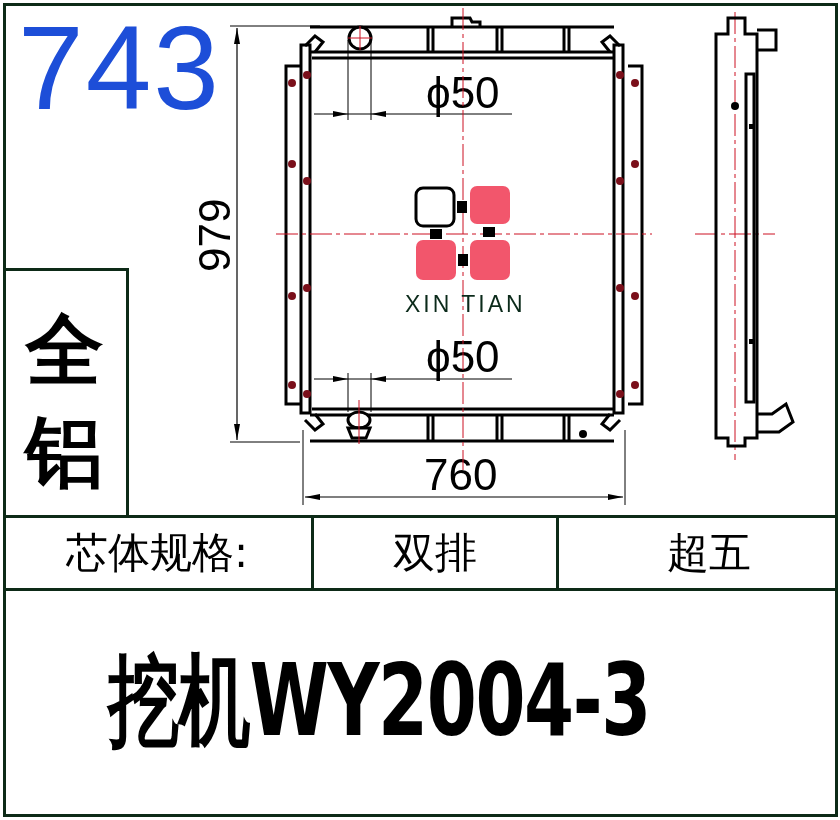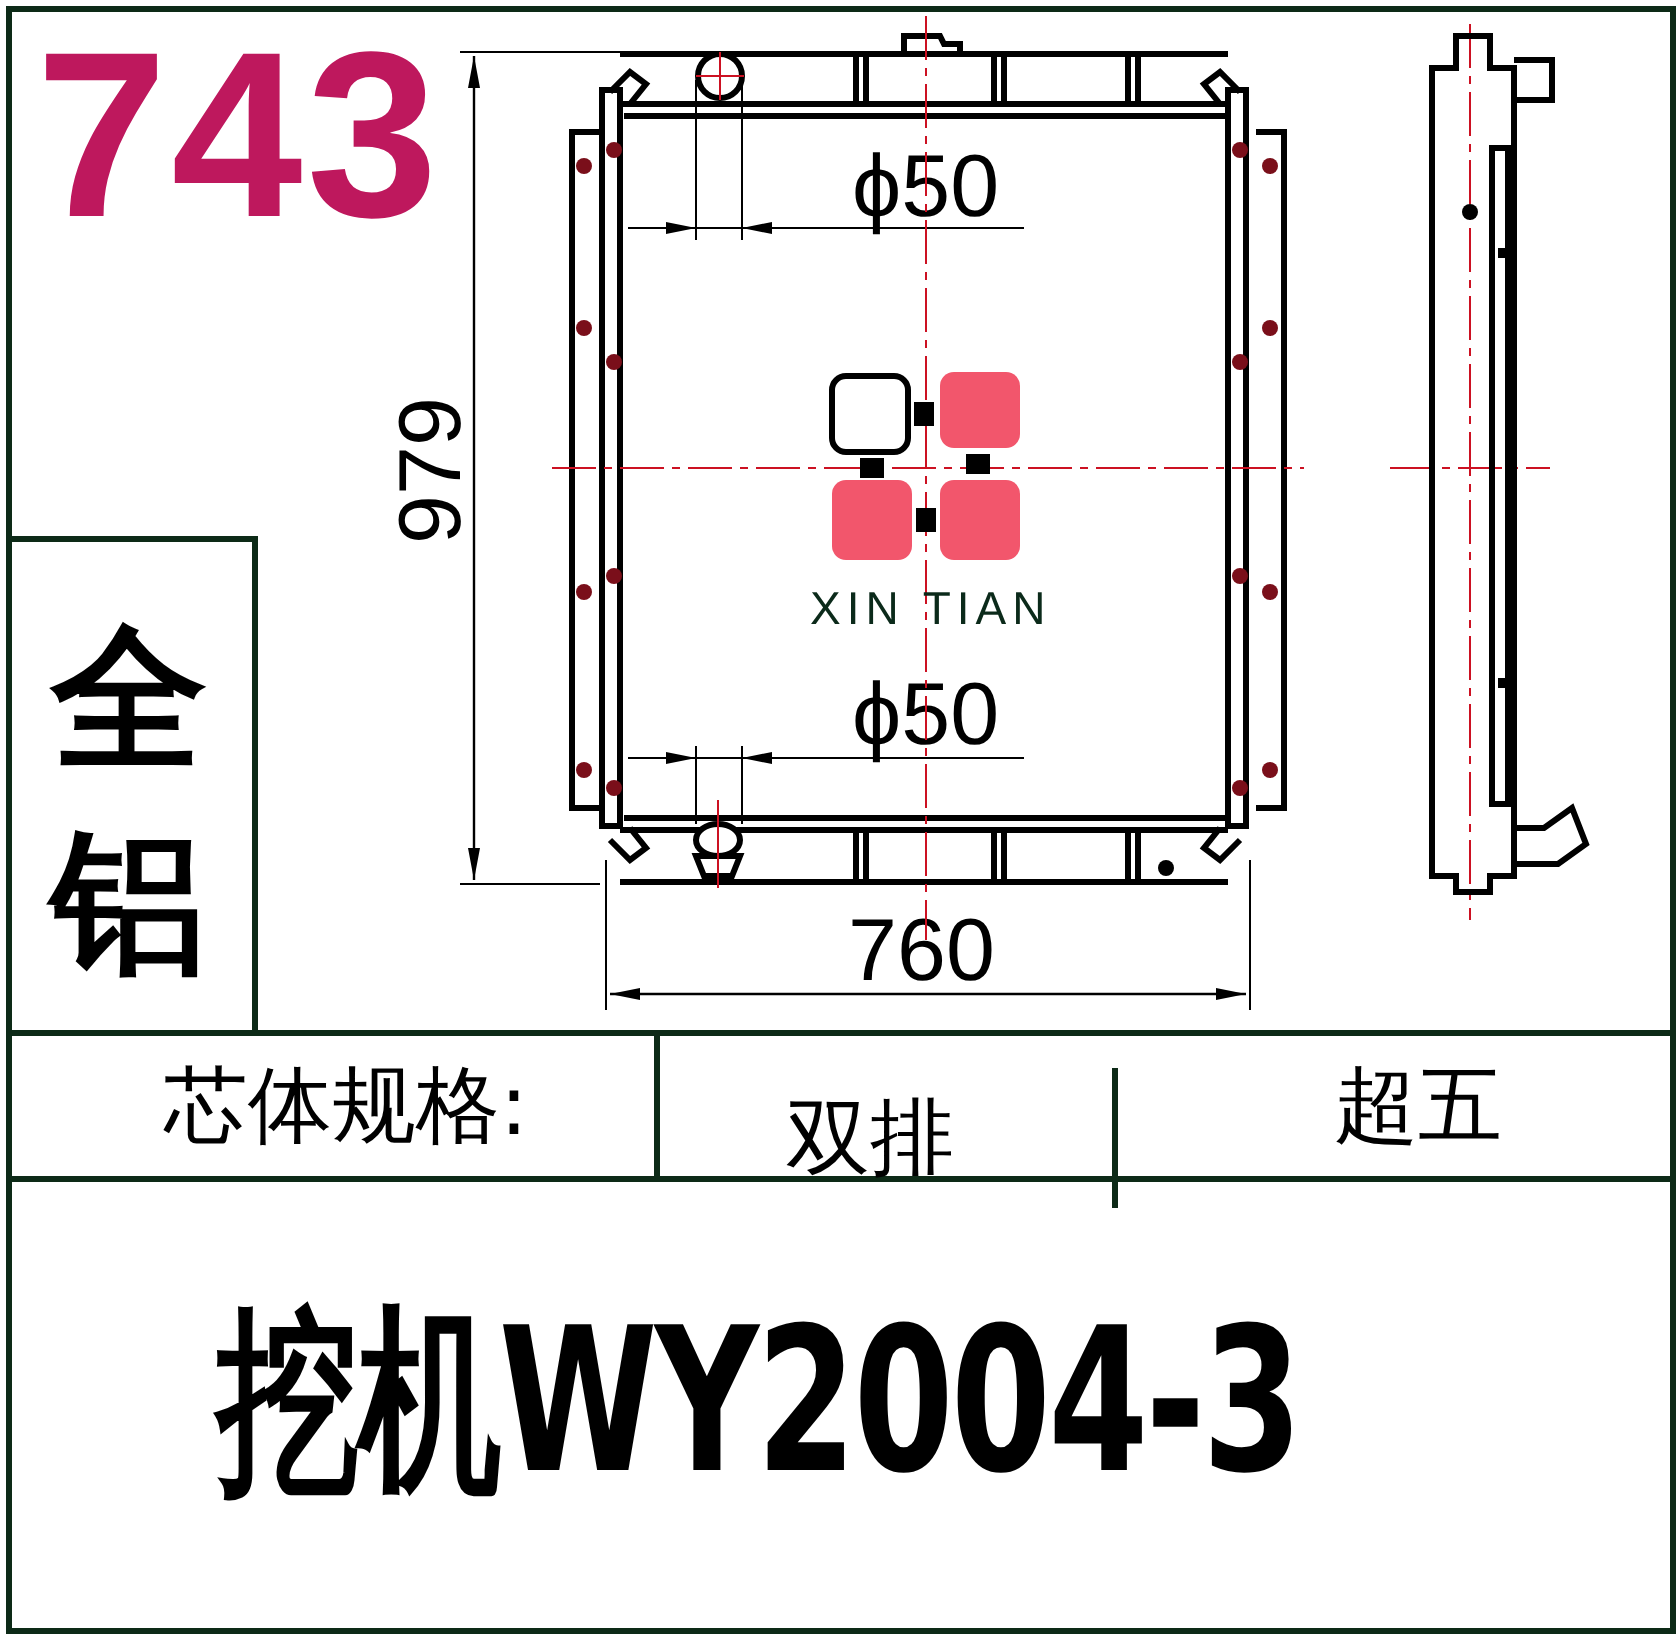--- a/index.html
+++ b/index.html
@@ -1,33 +1,33 @@
 <!DOCTYPE html>
 <html><head>
 <meta charset="utf-8">
 <style>
   html, body { margin:0; padding:0; background:#ffffff; }
   body { width:840px; height:820px; position:relative; overflow:hidden;
          font-family:"Liberation Sans","DejaVu Sans",sans-serif; }
   .frame { position:absolute; left:3px; top:3px; width:829px; height:808px;
            border:3px solid #0d2a17; box-sizing:content-box; }
-  .model-number { position:absolute; left:18px; top:8px; font-size:118px; font-weight:bold;
-                  line-height:120px; letter-spacing:2px; color:#be185d; }
+  .model-number { position:absolute; left:18px; top:8px; font-size:118px; font-weight:normal;
+                  line-height:120px; letter-spacing:2px; color:#1d4ed8; }
   .material-cell { position:absolute; left:3px; top:268px; width:123px; height:247px;
                    border-top:3px solid #0d2a17; border-right:3px solid #0d2a17; }
   .material-text { position:absolute; left:0; top:28px; width:123px; text-align:center;
                    font-family:"DejaVu Sans",sans-serif; font-weight:bold; font-size:78px;
                    line-height:102px; color:#000; }
   .row2 { position:absolute; left:3px; top:515px; width:832px; height:70px;
           border-top:3px solid #0d2a17; border-bottom:3px solid #0d2a17; }
   .cell { position:absolute; top:0; height:70px; display:flex; align-items:center;
           justify-content:center; font-family:"DejaVu Sans",sans-serif; font-size:42px;
           color:#000; }
-  .cell.c1 { left:0; width:308px; border-right:3px solid #0d2a17;margin-left:16px; }
-  .cell.c2 { left:311px; width:242px; border-right:3px solid #0d2a17;margin-top:16px; }
+  .cell.c1 { left:0; width:308px; border-right:3px solid #0d2a17; }
+  .cell.c2 { left:311px; width:242px; border-right:3px solid #0d2a17; }
   .cell.c3 { left:556px; width:300px; }
   .row3 { position:absolute; left:3px; top:588px; width:832px; height:223px;
           display:flex; align-items:center; justify-content:flex-start; }
   .model-name { font-family:"DejaVu Sans",sans-serif; font-weight:bold; font-size:100px;
                 color:#000; transform:scaleX(0.72); letter-spacing:-2px; white-space:nowrap; margin-top:6px; }
   svg.drawing { position:absolute; left:0; top:0; }
   .dim-text { font-family:"Liberation Sans",sans-serif; font-size:44px; fill:#000; }
   .logo-text { font-family:"Liberation Sans",sans-serif; font-size:23px; fill:#0b2a1a; letter-spacing:3px; }
 </style>
 </head>

